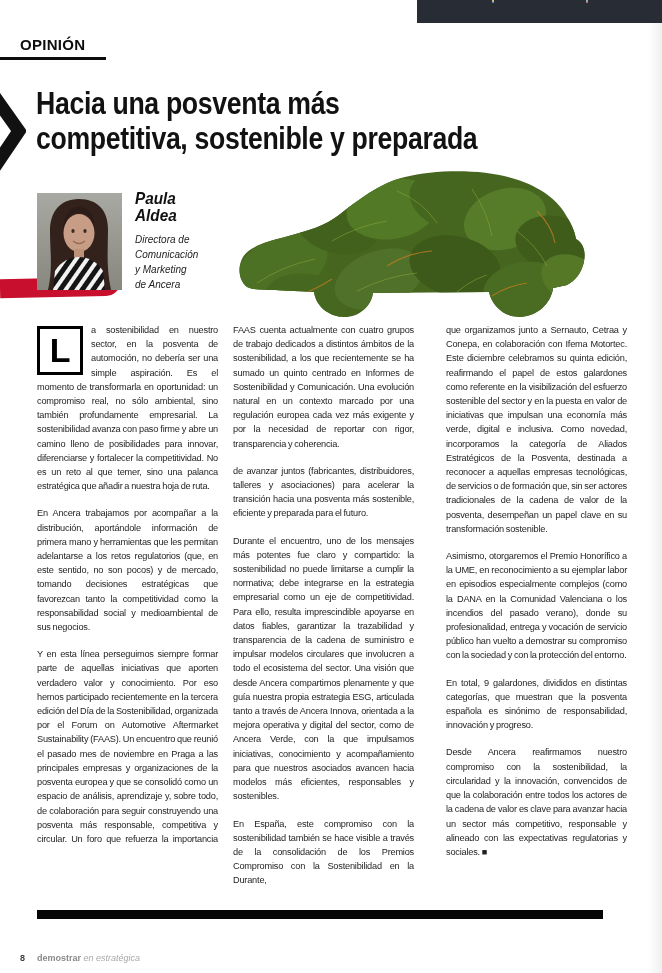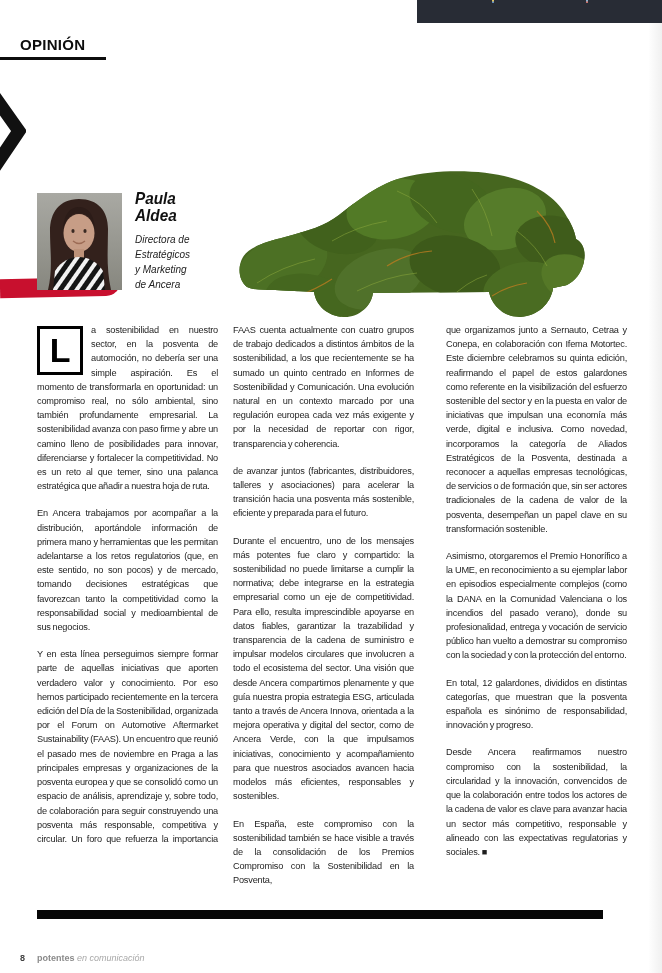--- a/index.html
+++ b/index.html
@@ -64,20 +64,24 @@
     <i class="speck s2"></i>
   </div>
 
   <div class="kicker">OPINIÓN</div>
   <div class="kicker-rule"></div>
 
   <svg class="chevron" width="36" height="94" viewBox="0 0 36 94">
     <path d="M2 7 L29 45 L2 85" fill="none" stroke="#111" stroke-width="13"></path>
   </svg>
 
+  <h1 class="title">
+    <span class="tline">Hacia una posventa más</span>
+    <span class="tline">competitiva, sostenible y preparada</span>
+  </h1>
 
   <div class="ribbon"></div>
 
   <div class="photo">
     <svg width="85" height="97" viewBox="0 0 85 97">
       <defs>
         <linearGradient id="pbg" x1="0" y1="0" x2="0" y2="1">
           <stop offset="0" stop-color="#a9a9a3"></stop>
             <stop offset="1" stop-color="#87877f"></stop>
         </linearGradient>
@@ -95,21 +99,21 @@
       <ellipse cx="36" cy="38" rx="1.6" ry="2" fill="#3a2a22"></ellipse>
       <ellipse cx="48" cy="38" rx="1.6" ry="2" fill="#3a2a22"></ellipse>
       <path d="M36 48 Q42 53 48 48" stroke="#9c6b55" stroke-width="1.4" fill="none"></path>
     </svg>
   </div>
 
   <div class="author">
     <div class="author-name">Paula
 Aldea</div>
     <div class="author-role">Directora de
-Estratégicos
+Comunicación
 y Marketing
 de Ancera</div>
   </div>
 
   <div class="car">
     <svg width="351" height="147" viewBox="0 0 351 147">
       <defs>
         <clipPath id="carClip">
           <path d="M10 116 C2 110 0 96 6 86 C12 76 28 71 48 66 C70 60 88 55 102 44 C120 30 142 12 168 6 C200 -2 248 -2 278 8 C304 16 322 30 330 46 C336 56 338 62 339 68 C346 72 349 80 347 90 C345 102 338 110 330 114 L316 117 C314 133 300 145 284 146 C268 147 255 135 252 121 L136 122 C134 136 121 147 106 146 C91 145 79 135 77 121 L38 119 C26 119 16 119 10 116 Z"></path>
         </clipPath>
@@ -149,29 +153,29 @@
   <div class="col col1">
     <p><span class="dropcap">L</span><span>a sostenibilidad en nuestro sector, en la posventa de automoción, no debería ser una simple aspiración. Es el momento de transformarla en oportunidad: un compromiso real, no sólo ambiental, sino también profundamente empresarial. La sostenibilidad avanza con paso firme y abre un camino lleno de posibilidades para innovar, diferenciarse y fortalecer la competitividad. No es un reto al que temer, sino una palanca estratégica que añadir a nuestra hoja de ruta.</span></p>
     <p>En Ancera trabajamos por acompañar a la distribución, aportándole información de primera mano y herramientas que les permitan adelantarse a los retos regulatorios (que, en este sentido, no son pocos) y de mercado, tomando decisiones estratégicas que favorezcan tanto la competitividad como la responsabilidad social y medioambiental de sus negocios.</p>
     <p class="cont">Y en esta línea perseguimos siempre formar parte de aquellas iniciativas que aporten verdadero valor y conocimiento. Por eso hemos participado recientemente en la tercera edición del Día de la Sostenibilidad, organizada por el Forum on Automotive Aftermarket Sustainability (FAAS). Un encuentro que reunió el pasado mes de noviembre en Praga a las principales empresas y organizaciones de la posventa europea y que se consolidó como un espacio de análisis, aprendizaje y, sobre todo, de colaboración para seguir construyendo una posventa más responsable, competitiva y circular. Un foro que refuerza la importancia</p>
   </div>
 
   <div class="col col2">
     <p>FAAS cuenta actualmente con cuatro grupos de trabajo dedicados a distintos ámbitos de la sostenibilidad, a los que recientemente se ha sumado un quinto centrado en Informes de Sostenibilidad y Comunicación. Una evolución natural en un contexto marcado por una regulación europea cada vez más exigente y por la necesidad de reportar con rigor, transparencia y coherencia.</p>
     <p>de avanzar juntos (fabricantes, distribuidores, talleres y asociaciones) para acelerar la transición hacia una posventa más sostenible, eficiente y preparada para el futuro.</p>
     <p>Durante el encuentro, uno de los mensajes más potentes fue claro y compartido: la sostenibilidad no puede limitarse a cumplir la normativa; debe integrarse en la estrategia empresarial como un eje de competitividad. Para ello, resulta imprescindible apoyarse en datos fiables, garantizar la trazabilidad y transparencia de la cadena de suministro e impulsar modelos circulares que involucren a todo el ecosistema del sector. Una visión que desde Ancera compartimos plenamente y que guía nuestra propia estrategia ESG, articulada tanto a través de Ancera Innova, orientada a la mejora operativa y digital del sector, como de Ancera Verde, con la que impulsamos iniciativas, conocimiento y acompañamiento para que nuestros asociados avancen hacia modelos más eficientes, responsables y sostenibles.</p>
-    <p class="cont">En España, este compromiso con la sostenibilidad también se hace visible a través de la consolidación de los Premios Compromiso con la Sostenibilidad en la Posventa,</p>
+    <p class="cont">En España, este compromiso con la sostenibilidad también se hace visible a través de la consolidación de los Premios Compromiso con la Sostenibilidad en la Durante,</p>
   </div>
 
   <div class="col col3">
     <p>que organizamos junto a Sernauto, Cetraa y Conepa, en colaboración con Ifema Motortec. Este diciembre celebramos su quinta edición, reafirmando el papel de estos galardones como referente en la visibilización del esfuerzo sostenible del sector y en la puesta en valor de iniciativas que impulsan una economía más verde, digital e inclusiva. Como novedad, incorporamos la categoría de Aliados Estratégicos de la Posventa, destinada a reconocer a aquellas empresas tecnológicas, de servicios o de formación que, sin ser actores tradicionales de la cadena de valor de la posventa, desempeñan un papel clave en su transformación sostenible.</p>
     <p>Asimismo, otorgaremos el Premio Honorífico a la UME, en reconocimiento a su ejemplar labor en episodios especialmente complejos (como la DANA en la Comunidad Valenciana o los incendios del pasado verano), donde su profesionalidad, entrega y vocación de servicio público han vuelto a demostrar su compromiso con la sociedad y con la protección del entorno.</p>
-    <p>En total, 12 galardones, divididos en distintas categorías, que muestran que la posventa española es sinónimo de responsabilidad, innovación y progreso.</p>
+    <p>En total, 9 galardones, divididos en distintas categorías, que muestran que la posventa española es sinónimo de responsabilidad, innovación y progreso.</p>
     <p>Desde Ancera reafirmamos nuestro compromiso con la sostenibilidad, la circularidad y la innovación, convencidos de que la colaboración entre todos los actores de la cadena de valor es clave para avanzar hacia un sector más competitivo, responsable y alineado con las expectativas regulatorias y sociales. ■</p>
   </div>
 
   <div class="end-rule"></div>
 
   <div class="footer">
-    <span class="pgnum">8</span><span class="mag">potentes</span> <span class="tagline">en comunicación</span>
+    <span class="pgnum">8</span><span class="mag">demostrar</span> <span class="tagline">en estratégica</span>
   </div>
 
 </div>
 
 </body></html>

